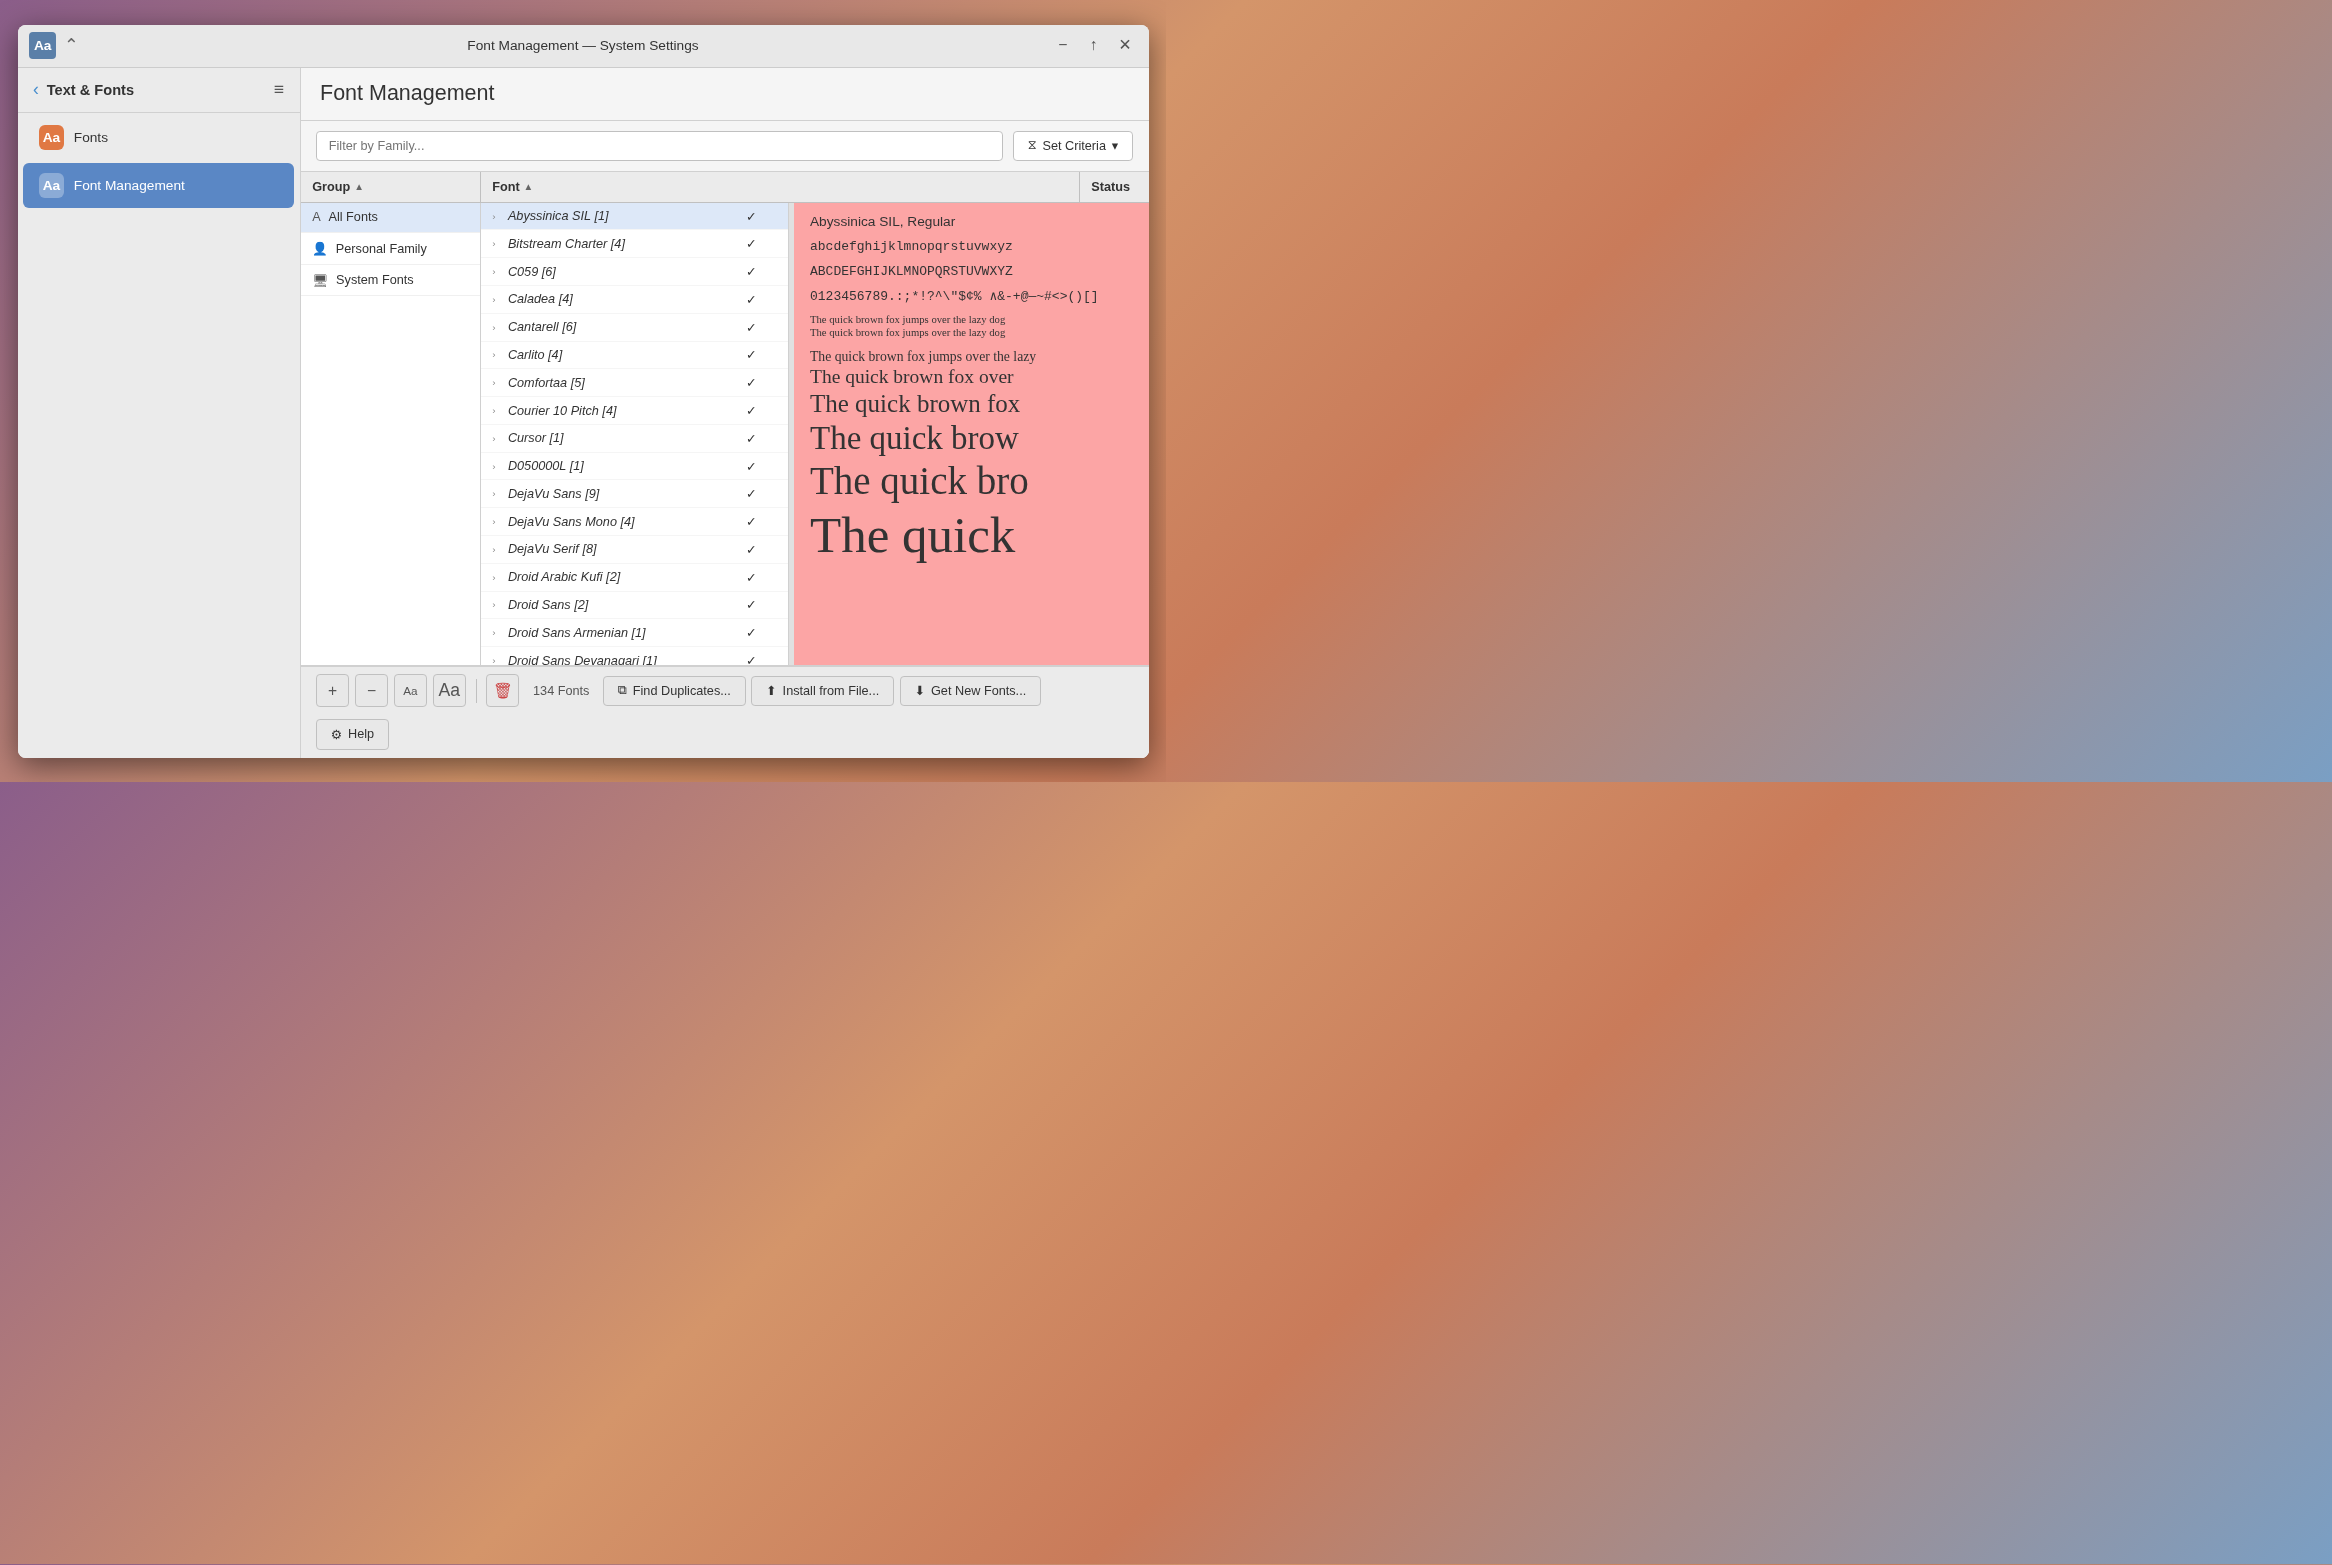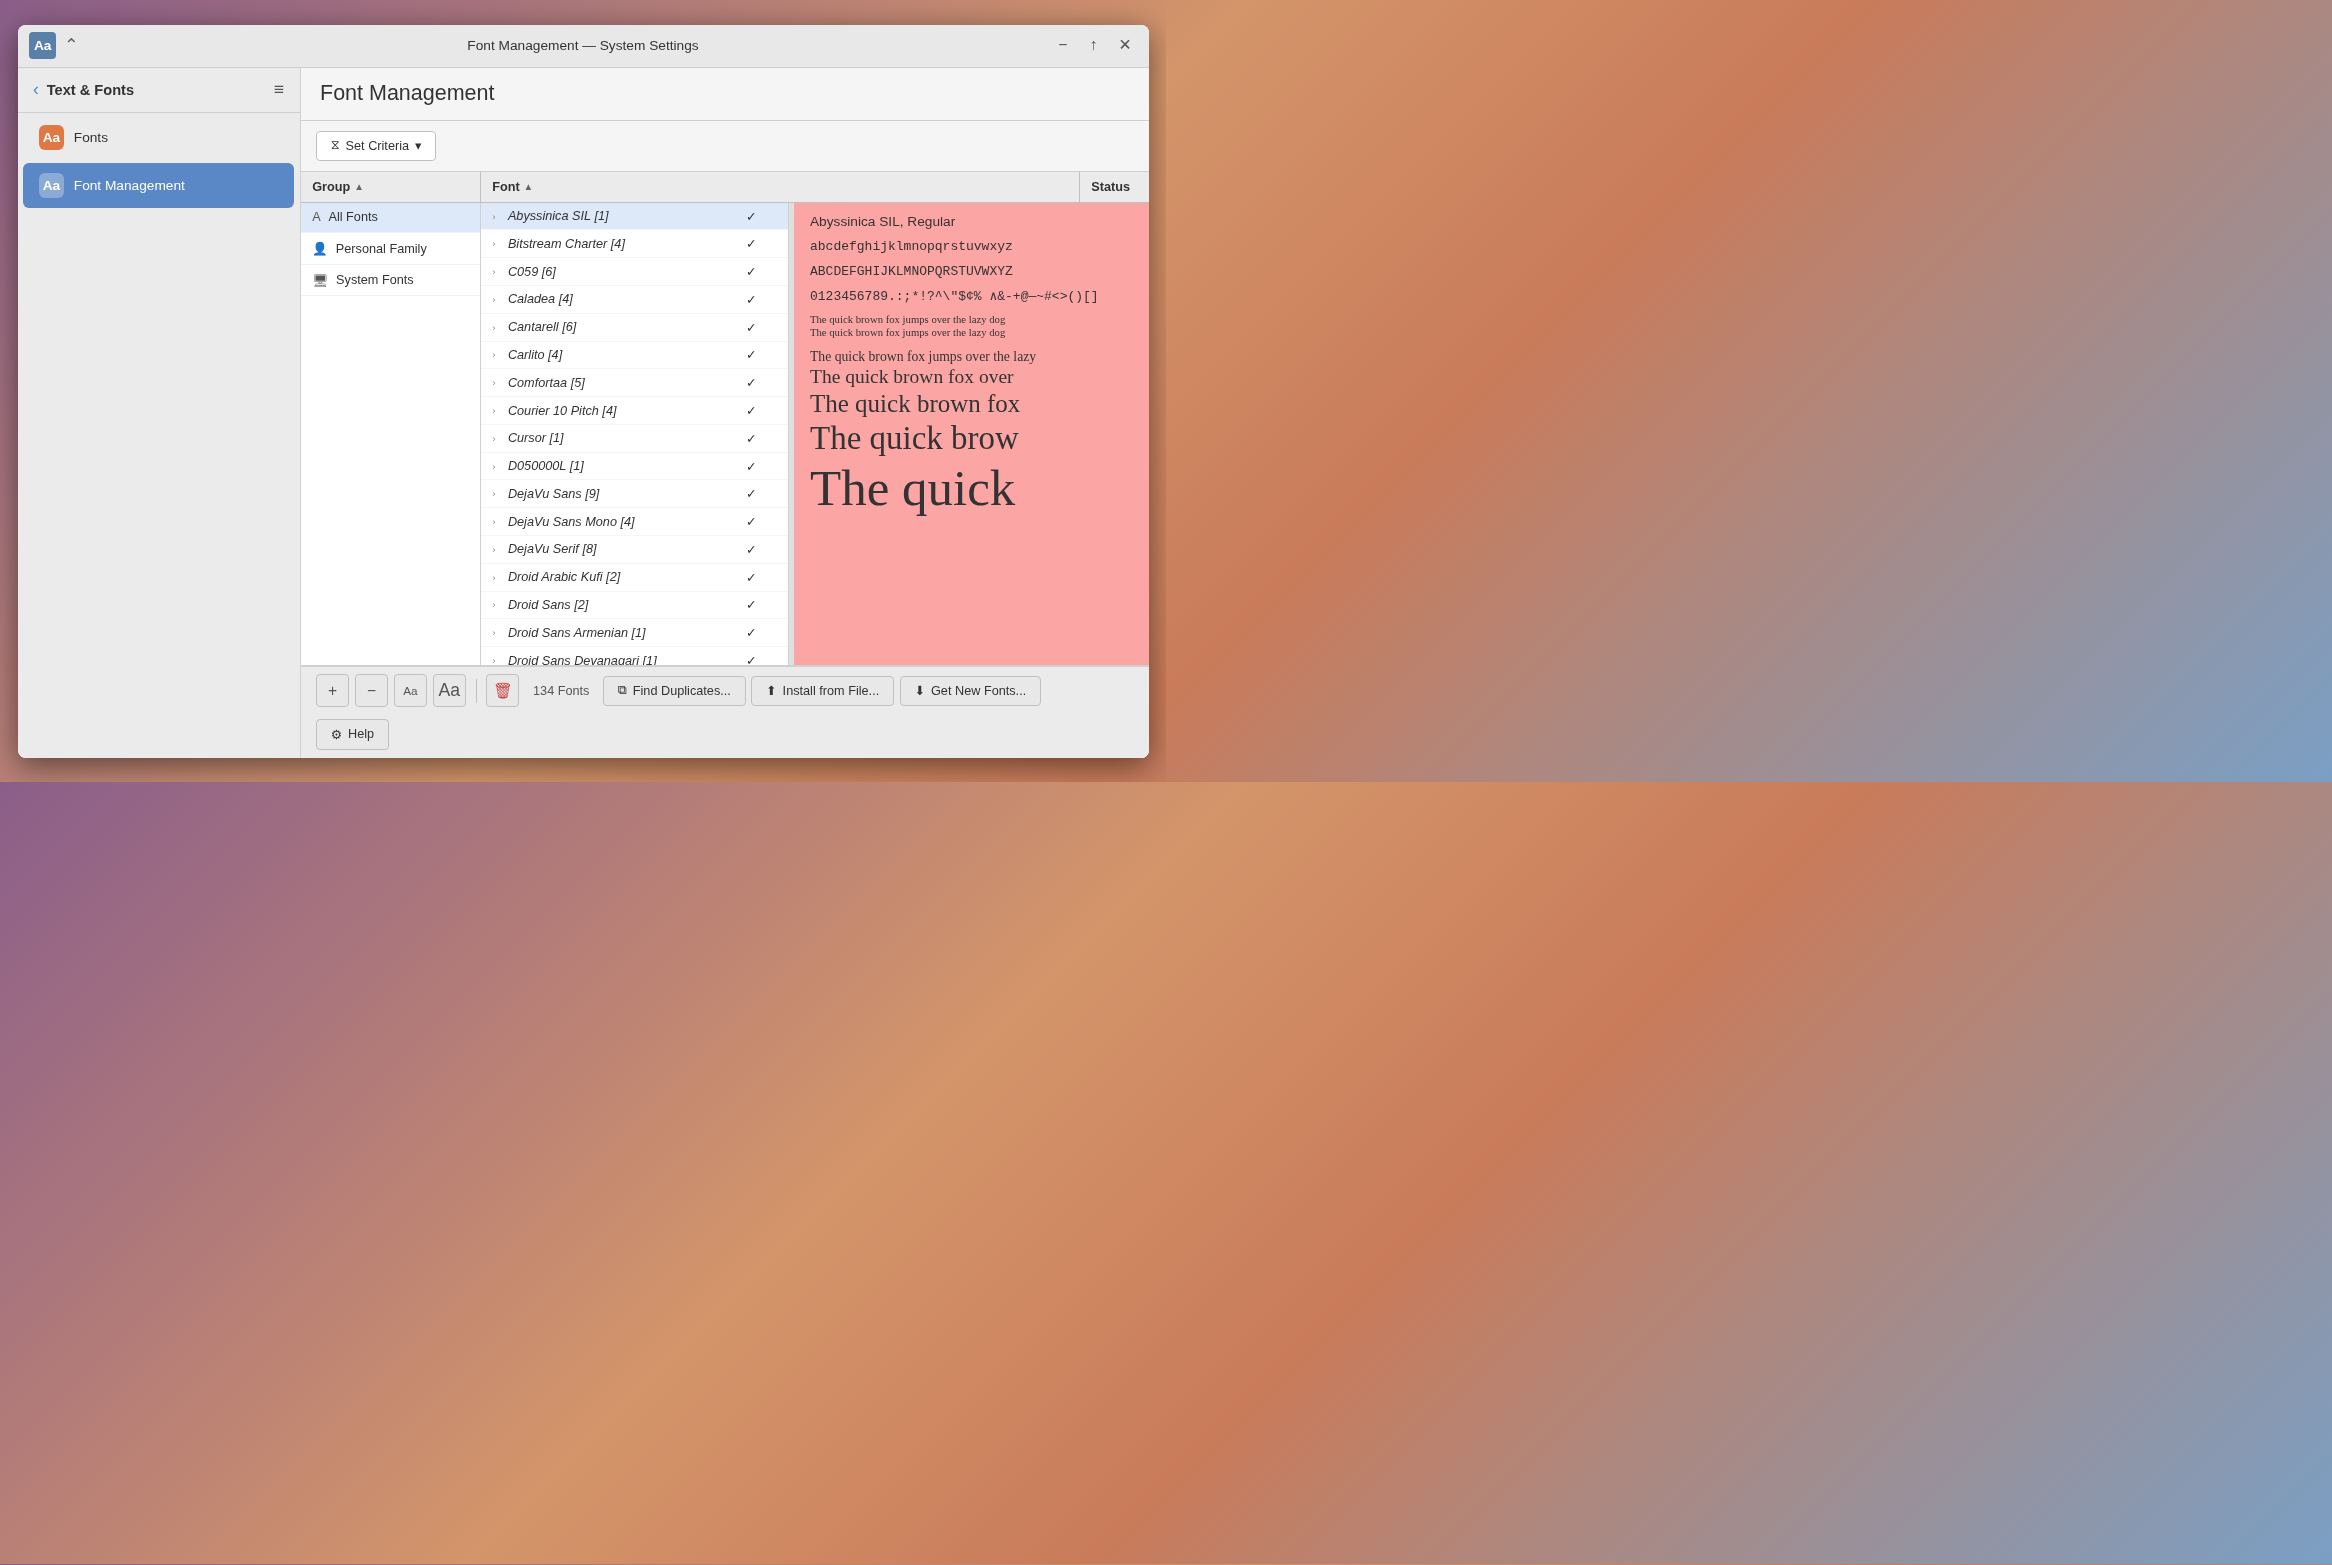--- a/index.html
+++ b/index.html
@@ -441,20 +441,21 @@
       </div>
     </div>
 
     <div class="right-panel">
 
       <div class="panel-header">
         <span class="panel-title">Font Management</span>
       </div>
 
       <div class="filter-bar">
+        <input class="filter-input" type="text" placeholder="Filter by Family..." style="">
         <button class="set-criteria-btn">
           <span>⧖</span>
           <span>Set Criteria</span>
           <span>▾</span>
         </button>
       </div>
 
       <div class="col-headers">
         <div class="col-header col-header-group">
           <span>Group</span>
@@ -587,20 +588,21 @@
           <div class="preview-font-name">Abyssinica SIL, Regular</div>
           <div class="preview-chars">abcdefghijklmnopqrstuvwxyz</div>
           <div class="preview-chars">ABCDEFGHIJKLMNOPQRSTUVWXYZ</div>
           <div class="preview-chars">0123456789.:;*!?^\"$¢% ∧&amp;-+@—~#&lt;&gt;()[]</div>
           <div class="preview-pangram preview-line-sm1" style="font-size:10.7px;margin-top:5.9px;">The quick brown fox jumps over the lazy dog</div>
           <div class="preview-pangram preview-line-sm1" style="font-size:10.7px;">The quick brown fox jumps over the lazy dog</div>
           <div class="preview-pangram" style="font-size:13.7px;margin-top:10px;">The quick brown fox jumps over the lazy</div>
           <div class="preview-pangram" style="font-size:19.5px;">The quick brown fox over</div>
           <div class="preview-pangram" style="font-size:25px;">The quick brown fox</div>
           <div class="preview-pangram" style="font-size:33px;">The quick brow</div>
+          <div class="preview-pangram" style="font-size:39px;">The quick bro</div>
           <div class="preview-pangram" style="font-size:51px;">The quick</div>
         </div>
       </div>
 
       <div style="display:flex;flex-direction:column;background:#ebebeb;border-top:1px solid #d0d0d0;flex-shrink:0;">
         <div class="bottom-toolbar">
           <button class="toolbar-btn">+</button>
           <button class="toolbar-btn">−</button>
           <button class="toolbar-btn" style="font-size:11.7px;">Aa</button>
           <button class="toolbar-btn" style="font-size:17.6px;">Aa</button>

